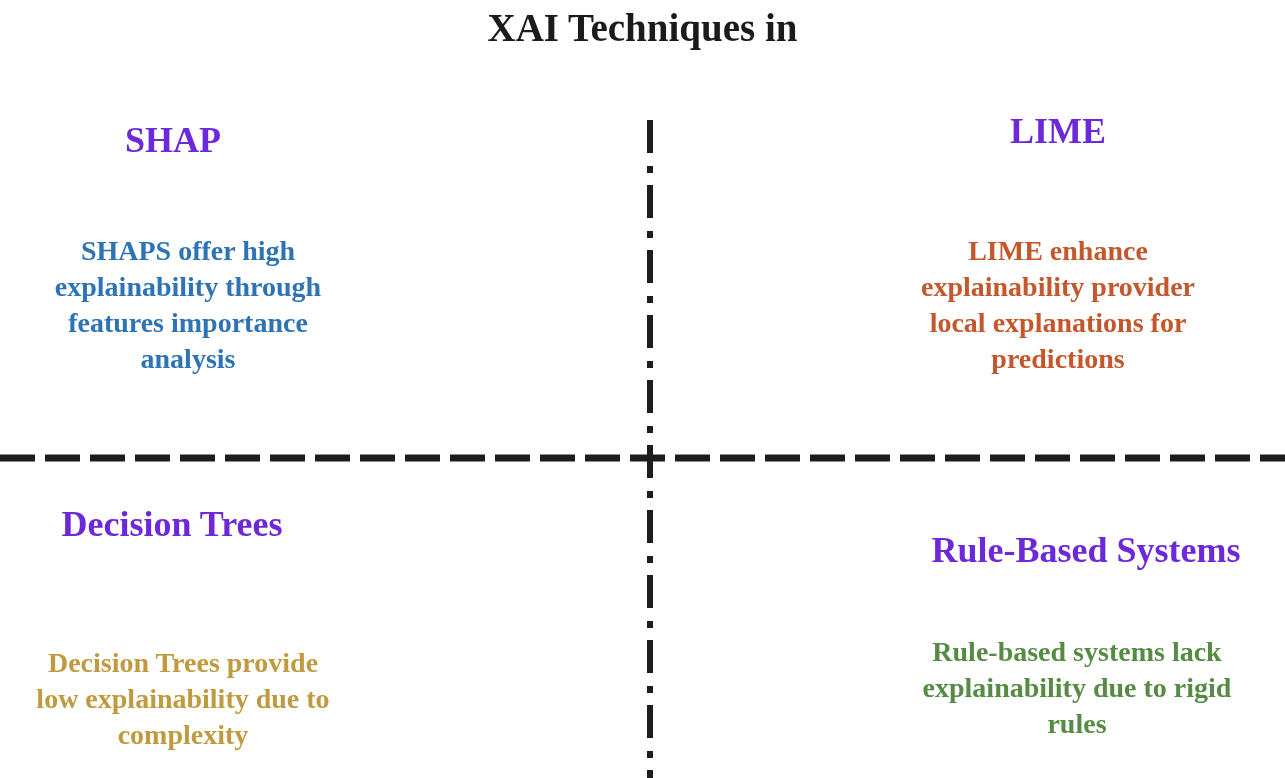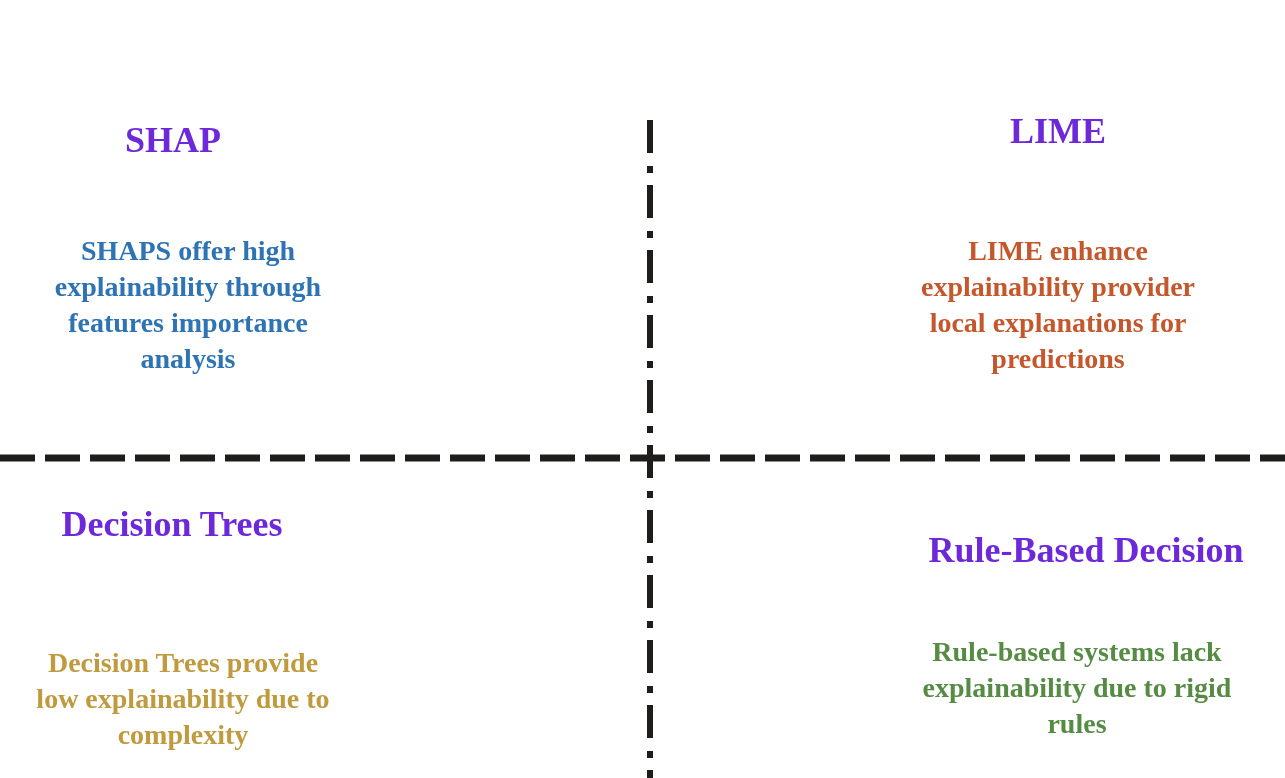--- a/index.html
+++ b/index.html
@@ -62,27 +62,28 @@
 <body>
 
 <div class="canvas">
 
   <svg class="dividers" width="1285" height="778" viewBox="0 0 1285 778">
     <line x1="650" y1="120" x2="650" y2="778" stroke-width="6" stroke-dasharray="33 13 7 12" fill="none" style="stroke: rgb(31, 28, 28);"></line>
     <line x1="0" y1="458" x2="1285" y2="458" stroke-width="7" stroke-dasharray="35 10" fill="none" style="stroke: rgb(31, 28, 28);"></line>
   </svg>
 
   <div class="title">
+    <div>XAI Techniques in</div>
   </div>
 
   <div class="quad-heading h-shap">SHAP</div>
   <div class="quad-body b-shap" style="color: rgb(46, 116, 181);">SHAPS offer high<br>explainability through<br>features importance<br>analysis</div>
 
   <div class="quad-heading h-lime">LIME</div>
   <div class="quad-body b-lime" style="color: rgb(196, 87, 44);">LIME enhance<br>explainability provider<br>local explanations for<br>predictions</div>
 
   <div class="quad-heading h-decision">Decision Trees</div>
   <div class="quad-body b-decision" style="color: rgb(192, 154, 62);">Decision Trees provide<br>low explainability due to<br>complexity</div>
 
-  <div class="quad-heading h-rule">Rule-Based Decision</div>
+  <div class="quad-heading h-rule">Rule-Based Systems</div>
   <div class="quad-body b-rule" style="color: rgb(86, 139, 68);">Rule-based systems lack<br>explainability due to rigid<br>rules</div>
 
 </div>
 
 </body></html>

